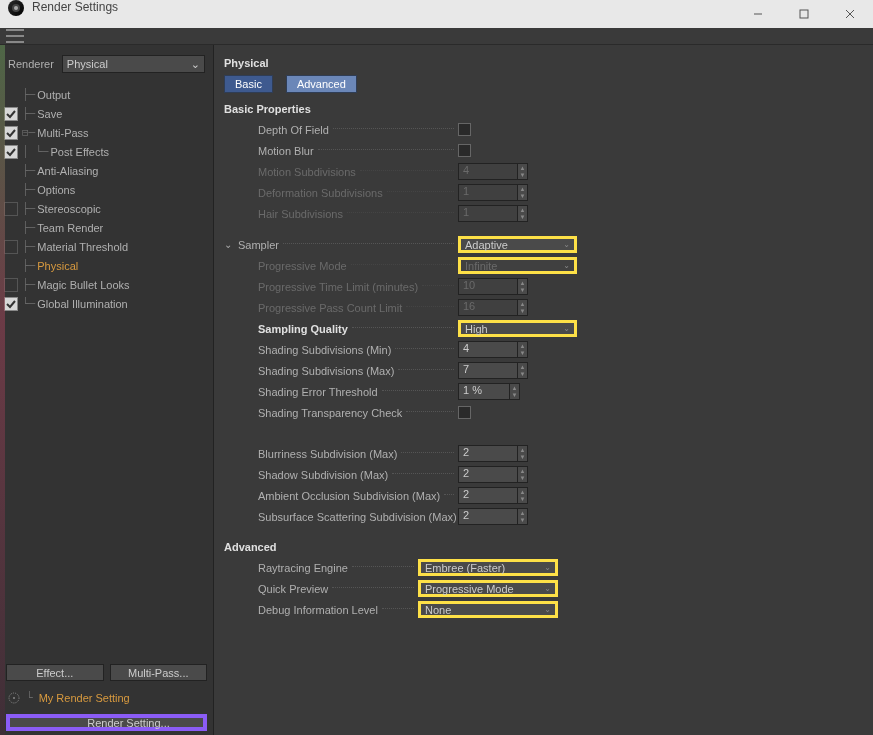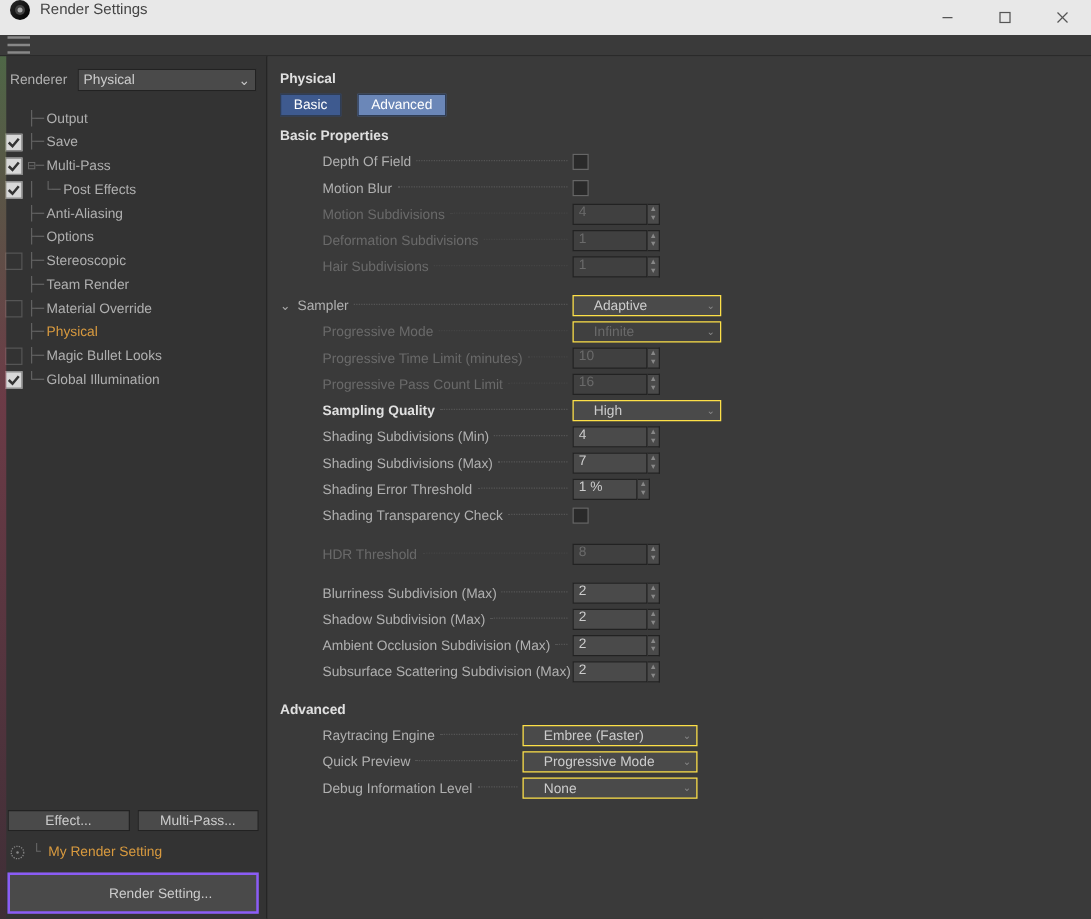--- a/index.html
+++ b/index.html
@@ -41,21 +41,21 @@
 .tree-label.active { color:#d89a3f; }
 .tree-lines { color:#666; font-family:monospace; font-size:11px; white-space:pre;}
 
 
 .leftbtns { display:flex; gap:6px; padding:4px 6px; }
 .leftbtn { flex:1; background:#4a4a4a; border:1px solid #222; color:#ccc; height:17px; display:flex; align-items:center; justify-content:center; font-size:11px;}
 .mysetting { display:flex; align-items:center; gap:6px; padding:6px 8px; color:#d89a3f; font-size:11px;}
 .mysetting svg { width:12px; height:12px; }
 
 .footerbtn { margin-top:auto; }
-.renderbtn { background:#4a4a4a; border:2px solid #8b5cf6; color:#ccc; height:33px; display:flex; align-items:center; justify-content:center; font-size:11px; margin:4px 6px;padding-left:44px;}
+.renderbtn { background:#4a4a4a; border:4px solid #8b5cf6; color:#ccc; height:17px; display:flex; align-items:center; justify-content:center; font-size:11px; margin:4px 6px;padding-left:44px;}
 
 
 .sectiontitle { color:#e0e0e0; font-weight:bold; font-size:11px; padding: 4px 10px; }
 .tabs { display:flex; gap:13px; padding:2px 10px 6px 10px;}
 .tab { background:#6b87b8; color:#fff; padding:2px 10px; border:1px solid #2f3d55; font-size:11px; }
 .tab.active { background:#3e5a8f; }
 .subhead { color:#e0e0e0; font-weight:bold; font-size:11px; padding:4px 10px;}
 
 .proprow { display:flex; align-items:center; height:21px; padding-left: 24px;}
 .proprow.sub { padding-left: 44px;}
@@ -68,21 +68,21 @@
 .proprow .ctrl.narrow { width:60px;}
 .proprow.grouphead { padding-left:10px;}
 .grouparrow { width:14px; color:#aaa; font-size:10px;}
 
 .checkbox { width:13px; height:13px; border:1px solid #666; background:#2a2a2a; }
 .numfield { background:#4a4a4a; border:1px solid #222; color:#ccc; height:17px; font-size:11px; padding:0 4px; width:60px; position:relative;}
 .numfield.pct { width:52px; }
 .numfield.dim { background:#404040; color:#6a6a6a; }
 .stepper { width:10px; height:17px; background:#4a4a4a; border:1px solid #222; border-left:none; display:flex; flex-direction:column;}
 .stepper span { flex:1; display:flex; align-items:center; justify-content:center; color:#888; font-size:6px; line-height:1;}
-.selectfield { background:#4a4a4a; border:1px solid #fde047; color:#ccc; height:17px; font-size:11px; padding:0 16px; width:119px; display:flex; align-items:center; position:relative;text-align:right;}
+.selectfield { background:#4a4a4a; border:3px solid #fde047; color:#ccc; height:17px; font-size:11px; padding:0 4px; width:119px; display:flex; align-items:center; position:relative;text-align:right;}
 .selectfield.dim { background:#404040; color:#6a6a6a;}
 .selectfield .chev { position:absolute; right:4px; color:#888; font-size:8px;}
 .selectfield.w140{width:140px;}
 
 .gap { height:10px;}
 .leftstrip { position:absolute; left:0; top:45px; width:5px; height:690px; background:linear-gradient(180deg,#6a9a5a 0%, #a5435a 40%, #4a2a3a 100%); opacity:0.5;}
 
 
 .dotscontainer{width:220px; display:flex; align-items:center;}
 .dotscontainer.sub{width:200px;}
@@ -188,21 +188,21 @@
           <span class="tree-label">Stereoscopic</span>
         </div>
         <div class="tree-row">
           <div class="tree-spacer"></div>
           <span class="tree-lines">├─</span>
           <span class="tree-label">Team Render</span>
         </div>
         <div class="tree-row">
           <div class="tree-check empty"></div>
           <span class="tree-lines">├─</span>
-          <span class="tree-label">Material Override</span>
+          <span class="tree-label">Material Threshold</span>
         </div>
         <div class="tree-row">
           <div class="tree-spacer"></div>
           <span class="tree-lines">├─</span>
           <span class="tree-label active">Physical</span>
         </div>
         <div class="tree-row">
           <div class="tree-check empty"></div>
           <span class="tree-lines">├─</span>
           <span class="tree-label">Magic Bullet Looks</span>
@@ -406,33 +406,20 @@
       <div class="dotscontainer sub">
           <span class="plabel">Shading Transparency Check</span>
           <span class="dots"></span>
         </div>
       <div class="ctrl narrow">
           <div class="checkbox"></div>
         </div>
     </div>
 
     <div class="gap"></div>
-    <div class="proprow sub">
-      <div class="dotscontainer sub">
-          <span class="plabel dim">HDR Threshold</span>
-          <span class="dots dim"></span>
-        </div>
-      <div class="ctrl">
-          <div class="numfield dim">8</div>
-          <div class="stepper">
-            <span>▲</span>
-            <span>▼</span>
-          </div>
-        </div>
-    </div>
 
     <div class="gap"></div>
     <div class="proprow sub">
       <div class="dotscontainer sub">
           <span class="plabel">Blurriness Subdivision (Max)</span>
           <span class="dots"></span>
         </div>
       <div class="ctrl">
           <div class="numfield">2</div>
           <div class="stepper">

